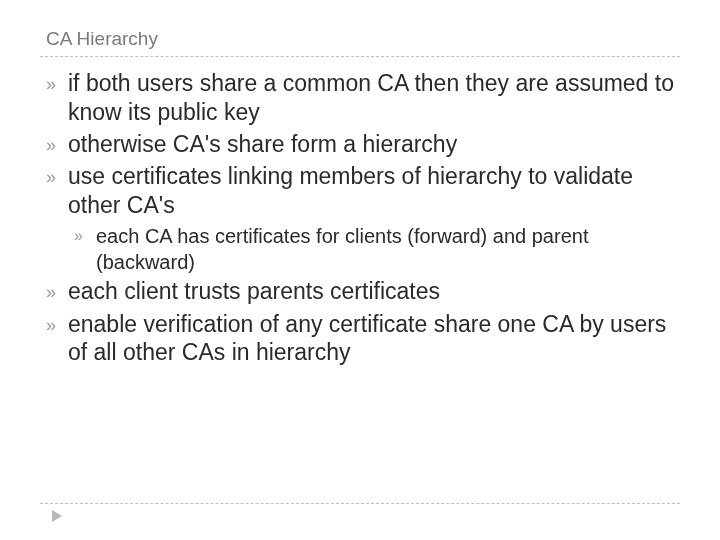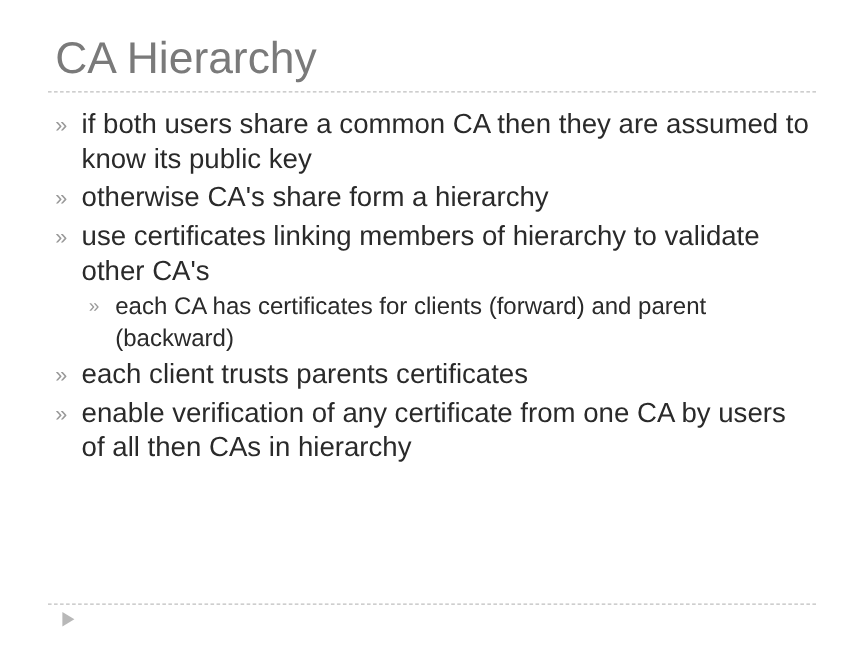--- a/index.html
+++ b/index.html
@@ -9,21 +9,21 @@
     }
     body {
       width: 720px;
       height: 540px;
       background: #ffffff;
       font-family: Arial, Helvetica, sans-serif;
       position: relative;
       padding: 28px 40px 20px 40px;
     }
     .title {
-      font-size: 37px;
+      font-size: 19px;
       color: #7a7a7a;
       font-weight: 400;
       margin-bottom: 6px;
       padding-left: 6px;
     }
     .title-divider {
       border: none;
       border-top: 1px dashed #bfbfbf;
       margin-bottom: 12px;
       margin-left: 0;
@@ -129,20 +129,20 @@
       </ul>
     </li>
 
     <li class="bullet-item">
       <span class="bullet-icon">»</span>
       <span class="bullet-text">each client trusts parents certificates</span>
     </li>
 
     <li class="bullet-item">
       <span class="bullet-icon">»</span>
-      <span class="bullet-text">enable verification of any certificate from one CA by users of all then CAs in hierarchy</span>
+      <span class="bullet-text">enable verification of any certificate share one CA by users of all other CAs in hierarchy</span>
     </li>
 
   </ul>
 </div>
 
 <hr class="footer-divider">
 <div class="footer-icon"></div>
 
 </body></html>

